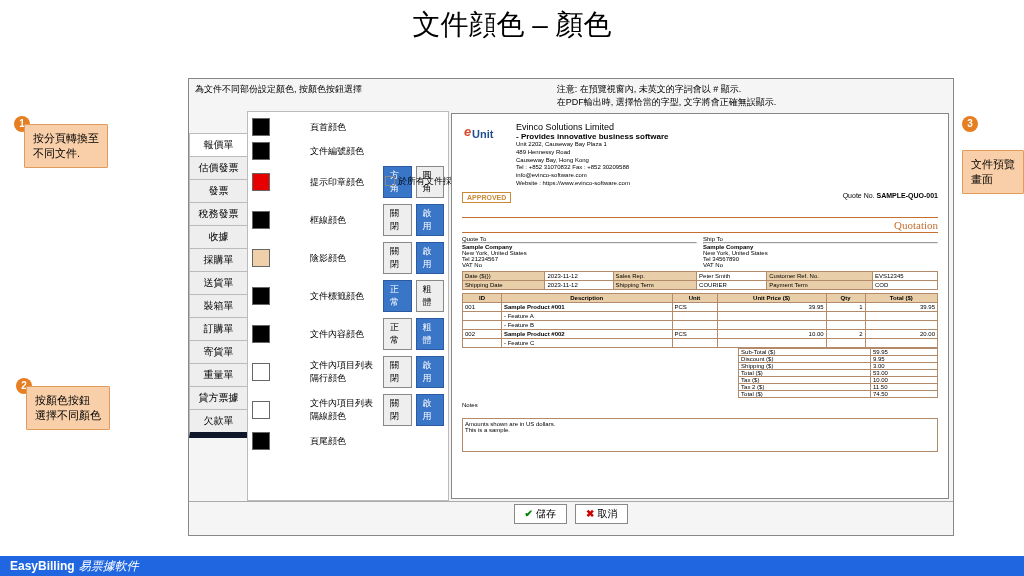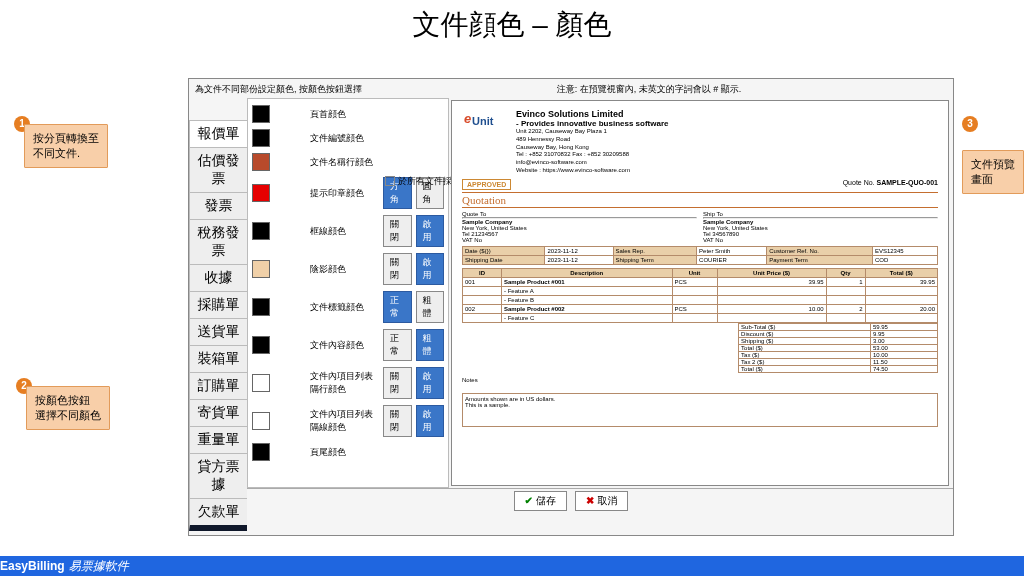--- a/index.html
+++ b/index.html
@@ -9,72 +9,73 @@
 .titlebar { height: 22px; display: flex; align-items: center; padding: 0 4px; border-bottom: 1px solid #ccc; font-size: 10px; background: #fff; }
 .titlebar .icon { width: 12px; height: 12px; background: linear-gradient(135deg,#4a90d9,#2c5aa0); margin-right: 4px; }
 .titlebar .spacer { flex: 1; }
 .titlebar .winbtn { width: 26px; height: 18px; text-align: center; line-height: 18px; font-size: 11px; }
 .instructions { display: flex; font-size: 9px; padding: 4px 6px 2px; }
 .instructions .col { flex: 1; }
 .instructions .col.right { flex: 1.1; margin-left: 7px; }
 .content { display: flex; height: 390px; }
 .leftpane { width: 260px; display: flex; }
 .tablist { width: 58px; display: flex; flex-direction: column; margin-top: 22px; }
-.tab { font-size: 14px; padding: 4px 2px; text-align: center; background: #eee; border: 1px solid #bbb; border-right: none; border-bottom: none; }
+.tab { font-size: 10px; padding: 4px 2px; text-align: center; background: #eee; border: 1px solid #bbb; border-right: none; border-bottom: none; }
 .tab.sel { background: #fff; }
 .tablist .tab:last-child { border-bottom: 6px solid #0f172a; }
 .colorcol { flex: 1; background: #fff; border: 1px solid #bbb; padding: 6px 4px; overflow: hidden; }
 .chk-row { font-size: 9px; margin: -22px 0 6px 0; display: flex; align-items: center; gap: 3px; height: 16px; position: relative; top: -2px; left: -62px; width: 260px; }
 .colorcol .chk { width: 10px; height: 10px; border: 1px solid #888; display: inline-block; }
 .crow { display: flex; align-items: center; font-size: 9px; margin-bottom: 6px; gap: 4px; }
 .swatch { width: 18px; height: 18px; border: 1px solid #666; flex-shrink: 0; }
 .crow .lbl { width: 86px; margin-left: 36px; }
 .minibtn { font-size: 9px; padding: 2px 6px; border: 1px solid #888; background: #eee; }
 .minibtn.active { background: #3a76c8; color: #fff; border-color: #2c5aa0; }
 .preview { flex: 1; margin: 2px 4px 2px 2px; background: #fff; border: 1px solid #888; font-size: 7px; overflow: hidden; position: relative; }
 .prev-inner { padding: 8px 10px 4px; }
 .prevhead { display: flex; gap: 6px; }
 .logo { width: 48px; height: 28px; position: relative; }
 .logo-e { font-style: italic; font-weight: bold; color: #d84c2b; font-size: 13px; position: absolute; left: 2px; top: 2px; }
 .logo-v { color: #1f4f8f; font-weight: bold; font-size: 11px; position: absolute; left: 10px; top: 6px; }
 .company { flex: 1; }
-.company .name { font-weight: bold; font-size: 9px; color: #000; }
+.company .name { font-weight: normal; font-size: 9px; color: #000; }
 .company .tag { font-weight: bold; font-size: 8px; color: #000; }
 .company .addr { font-size: 6px; line-height: 1.3; }
 .approved { display: inline-block; border: 1px solid #c83; color: #c83; font-size: 7px; padding: 1px 4px; font-weight: bold; margin-top: 4px; }
 .qno { text-align: right; font-size: 7px; }
-.qtitle { font-family: Georgia, serif; color: #c46e2f; font-size: 11px; text-align: left; border-top: 1px solid #c46e2f; border-bottom: 1px solid #c46e2f; padding: 1px 0; margin: 2px 0 3px; }
+.qtitle { font-family: Georgia, serif; color: #c46e2f; font-size: 11px; text-align: right; border-top: 1px solid #c46e2f; border-bottom: 1px solid #c46e2f; padding: 1px 0; margin: 14px 0 3px; }
 .two-col { display: flex; gap: 6px; font-size: 6px; }
 .two-col > div { flex: 1; }
 .ptable { width: 100%; border-collapse: collapse; font-size: 6px; margin-top: 3px; }
 .ptable td, .ptable th { border: 1px solid #b48b6a; padding: 1px 2px; }
 .ptable .h { background: #e9cfa9; }
 .ptable .r { text-align: right; }
 .totals { width: 42%; margin-left: auto; border-collapse: collapse; font-size: 6px; }
 .totals td { border: 1px solid #b48b6a; padding: 0 2px; }
 .notes { font-size: 6px; margin-top: 10px; border: 1px solid #b48b6a; height: 34px; padding: 2px; }
 .bottombar { height: 24px; display: flex; justify-content: center; align-items: center; gap: 8px; border-top: 1px solid #aaa; background: #f5f5f5; }
 .bigbtn { font-size: 10px; padding: 2px 10px; border: 1px solid #888; background: #fff; display: flex; align-items: center; gap: 3px; }
 .bigbtn .ok { color: green; font-weight: bold; }
 .bigbtn .no { color: #c00; font-weight: bold; }
 .callout { position: absolute; background: #f8cfa9; border: 1px solid #e29b5a; font-size: 11px; padding: 6px 8px; border-radius: 1px; }
 .bubble { position: absolute; width: 16px; height: 16px; border-radius: 50%; background: #e67e22; color: #fff; font-size: 10px; text-align: center; line-height: 16px; font-weight: bold; }
-.footerbar { position: absolute; left: 0; bottom: 0; width: 100%; height: 20px; background: #1f66e0; color: #fff; font-size: 12px; display: flex; align-items: center; font-style: italic; }
+.footerbar { position: absolute; left: 0; bottom: 0; width: 100%; height: 20px; background: #1f66e0; color: #fff; font-size: 12px; display: flex; align-items: center; padding-left: 10px; font-style: italic; }
 .footerbar b { font-style: normal; margin-right: 4px; }
 </style>
 </head>
 <body>
 
 <div class="page-title">文件顔色 – 顏色</div>
 
 <div class="window">
   <div class="instructions">
     <div class="col">為文件不同部份設定顏色, 按顏色按鈕選擇</div>
     <div class="col right">
       <div>注意: 在預覽視窗內, 未英文的字詞會以 # 顯示.</div>
+      <div>在PDF輸出時, 選擇恰當的字型, 文字將會正確無誤顯示.</div>
     </div>
   </div>
 
   <div class="content">
     <div class="leftpane">
       <div class="tablist">
         <div class="tab sel">報價單</div>
         <div class="tab">估價發票</div>
         <div class="tab">發票</div>
         <div class="tab">稅務發票</div>
@@ -96,24 +97,20 @@
         <div id="crows">
             <div class="crow">
               <div class="swatch" style="background: rgb(0, 0, 0);"></div>
               <div class="lbl">頁首顔色</div>
             </div>
             <div class="crow">
               <div class="swatch" style="background: rgb(0, 0, 0);"></div>
               <div class="lbl">文件編號顔色</div>
             </div>
             <div class="crow">
-              <div class="swatch" style="background: rgb(184, 74, 43);"></div>
-              <div class="lbl">文件名稱行顔色</div>
-            </div>
-            <div class="crow">
               <div class="swatch" style="background: rgb(230, 0, 0);"></div>
               <div class="lbl">提示印章顔色</div>
               <div class="minibtn active">方角</div>
               <div class="minibtn">圓角</div>
             </div>
             <div class="crow">
               <div class="swatch" style="background: rgb(0, 0, 0);"></div>
               <div class="lbl">框線顔色</div>
               <div class="minibtn">關閉</div>
               <div class="minibtn active">啟用</div>

